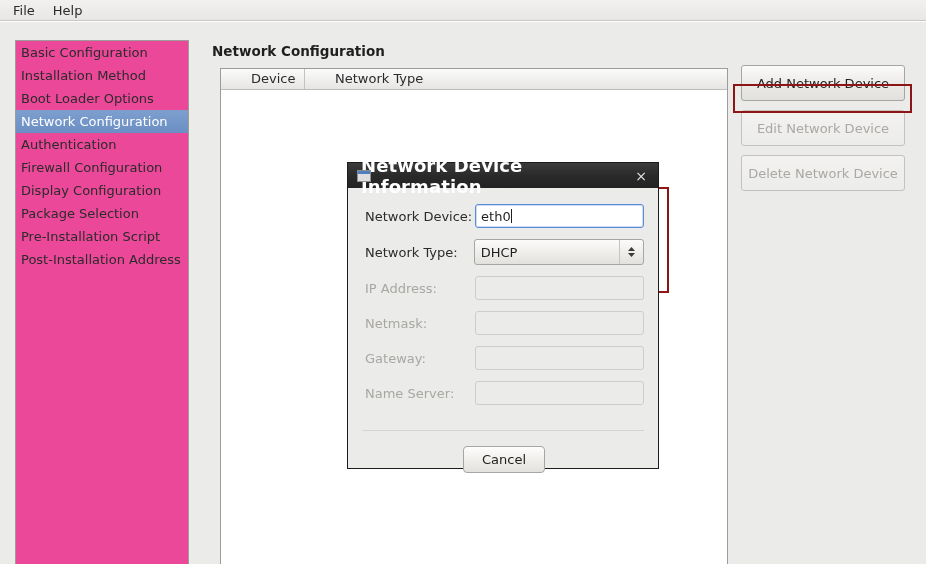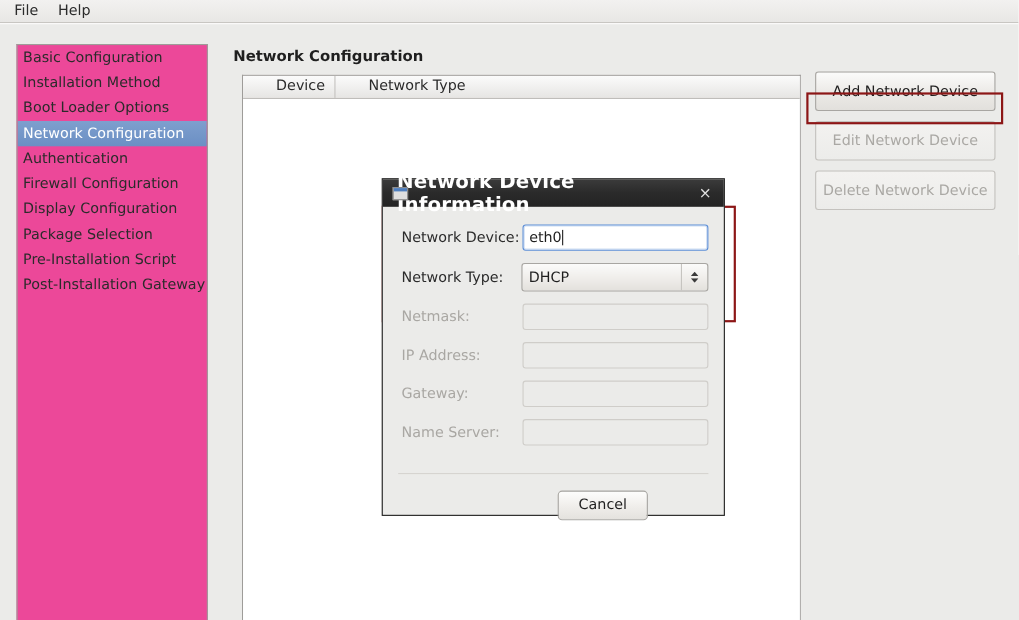--- a/index.html
+++ b/index.html
@@ -283,21 +283,20 @@
     background: #d6d4d0;
   }
   .dialog-buttons {
     position: absolute;
     left: 0;
     top: 258px;
     width: 312px;
     display: flex;
     justify-content: center;
     gap: 11px;
-    padding-left: 44px;
   }
   .dlg-btn {
     width: 82px;
     height: 27px;
     border: 1px solid #a8a6a2;
     border-radius: 4px;
     background: linear-gradient(to bottom, #fdfdfc 0%, #f0eeeb 52%, #e4e2de 100%);
     font-family: "DejaVu Sans", "Liberation Sans", sans-serif;
     font-size: 13px;
     color: #1f1f1f;
@@ -333,21 +332,21 @@
   <div class="sidebar">
     <div class="sidebar-item">Basic Configuration</div>
     <div class="sidebar-item">Installation Method</div>
     <div class="sidebar-item">Boot Loader Options</div>
     <div class="sidebar-item selected">Network Configuration</div>
     <div class="sidebar-item">Authentication</div>
     <div class="sidebar-item">Firewall Configuration</div>
     <div class="sidebar-item">Display Configuration</div>
     <div class="sidebar-item">Package Selection</div>
     <div class="sidebar-item">Pre-Installation Script</div>
-    <div class="sidebar-item">Post-Installation Gateway</div>
+    <div class="sidebar-item">Post-Installation Address</div>
   </div>
 
   <div class="content-title">Network Configuration</div>
 
   <div class="table-panel">
     <div class="table-header">
       <div class="th col-device">Device</div>
       <div class="th">Network Type</div>
     </div>
     <div class="table-body"></div>
@@ -388,34 +387,34 @@
                 <polygon points="3.5,0 7,4 0,4" fill="#3a3a3a"></polygon>
               </svg>
             <svg class="chev" viewBox="0 0 7 4" style="margin-top:2px">
                 <polygon points="0,0 7,0 3.5,4" fill="#3a3a3a"></polygon>
               </svg>
           </div>
         </div>
       </div>
 
       <div class="field-row">
+        <div class="field-label disabled">IP Address:</div>
+        <div class="text-input disabled wide">
+          <span class="input-textline"></span>
+        </div>
+      </div>
+
+      <div class="field-row">
         <div class="field-label disabled">Netmask:</div>
         <div class="text-input disabled wide">
           <span class="input-textline"></span>
         </div>
       </div>
 
       <div class="field-row">
-        <div class="field-label disabled">IP Address:</div>
-        <div class="text-input disabled wide">
-          <span class="input-textline"></span>
-        </div>
-      </div>
-
-      <div class="field-row">
         <div class="field-label disabled">Gateway:</div>
         <div class="text-input disabled wide">
           <span class="input-textline"></span>
         </div>
       </div>
 
       <div class="field-row">
         <div class="field-label disabled">Name Server:</div>
         <div class="text-input disabled wide">
           <span class="input-textline"></span>

